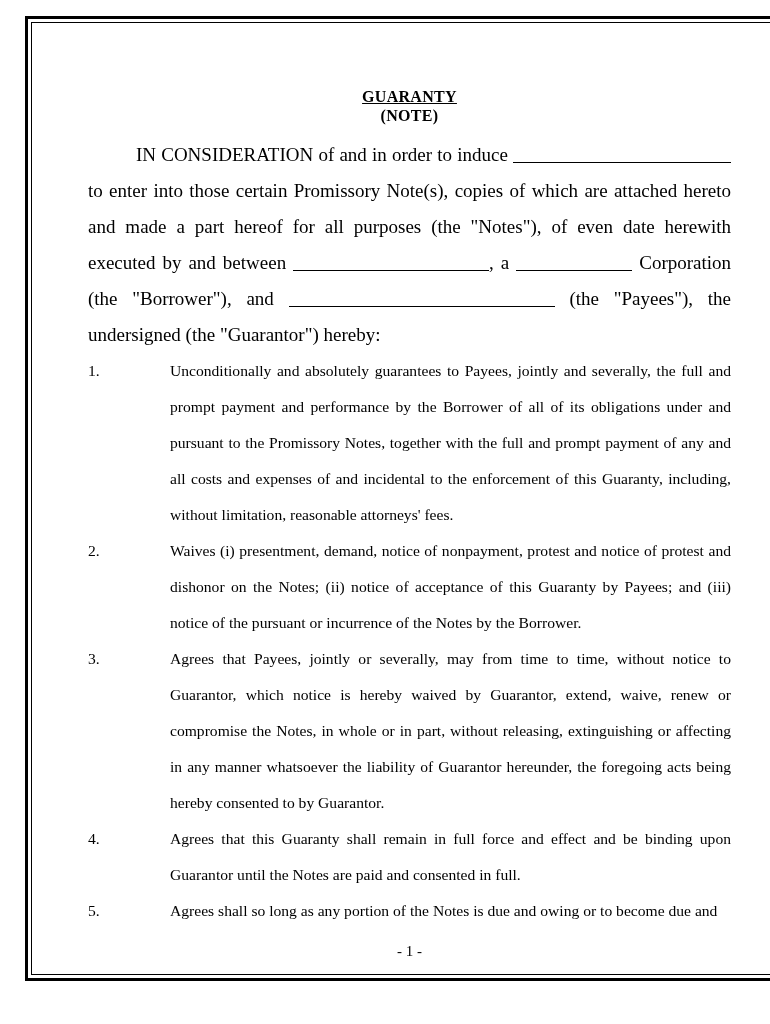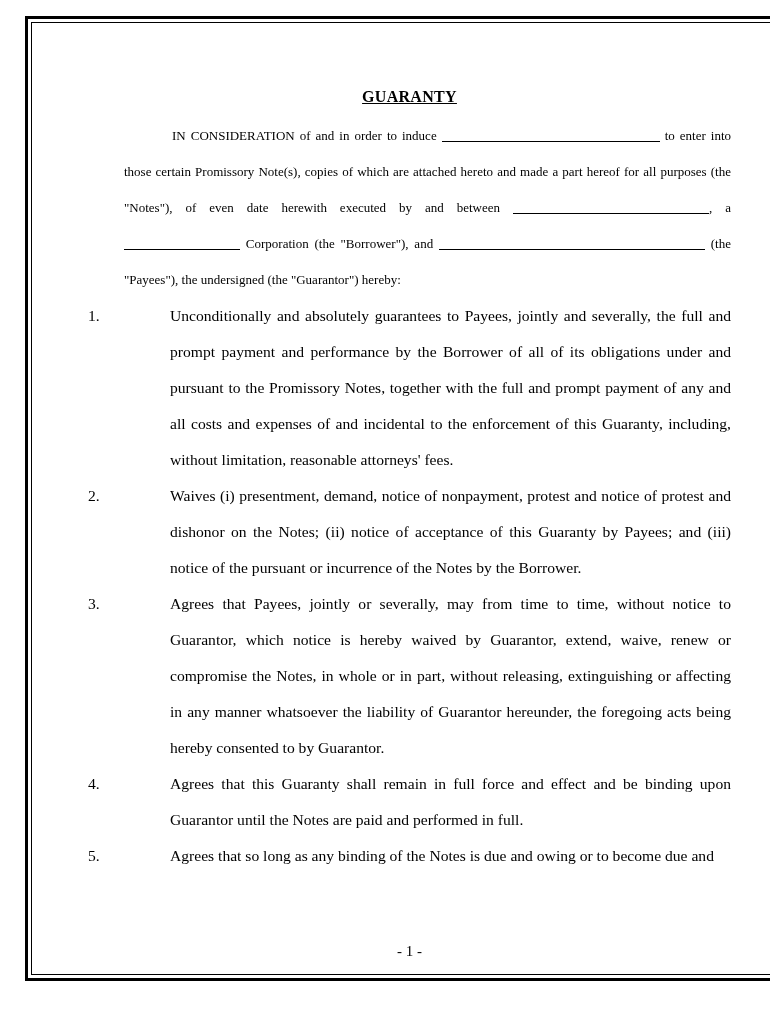--- a/index.html
+++ b/index.html
@@ -30,24 +30,23 @@
   .title-block {
     text-align:center;
     font-weight:bold;
     font-size:16px;
     line-height:19px;
     margin-bottom:12px;
     letter-spacing:0.3px;
   }
   .title-main { text-decoration:underline; }
   .body-text {
-    font-size:13px;
+    font-size:19px;
     line-height:36px;
     text-align:justify;
-    margin-left:36px;
   }
   .intro { text-indent:48px; }
   .blank {
     display:inline-block;
     height:1px;
     border-bottom:1px solid #000;
     position:relative;
     top:2px;
   }
   .blank-1 { width:218px; }
@@ -77,43 +76,44 @@
   }
 </style>
 </head>
 <body>
 
 <div class="frame-outer">
   <div class="frame-inner">
 
     <div class="title-block">
       <div class="title-main">GUARANTY</div>
+      <div>(NOTE)</div>
     </div>
 
     <p class="body-text intro"><span>IN CONSIDERATION of and in order to induce</span> <span class="blank blank-1"></span> <span>to enter into those certain Promissory Note(s), copies of which are attached hereto and made a part hereof for all purposes (the "Notes"), of even date herewith executed by and between</span> <span class="blank blank-2"></span><span>, a</span> <span class="blank blank-3"></span> <span>Corporation (the "Borrower"), and</span> <span class="blank blank-4"></span> <span>(the "Payees"), the undersigned (the "Guarantor") hereby:</span></p>
 
     <div>
       <div class="item">
         <span class="item-num">1.</span>
         <div class="item-body">Unconditionally and absolutely guarantees to Payees, jointly and severally, the full and prompt payment and performance by the Borrower of all of its obligations under and pursuant to the Promissory Notes, together with the full and prompt payment of any and all costs and expenses of and incidental to the enforcement of this Guaranty, including, without limitation, reasonable attorneys' fees.</div>
       </div>
       <div class="item">
         <span class="item-num">2.</span>
         <div class="item-body">Waives (i) presentment, demand, notice of nonpayment, protest and notice of protest and dishonor on the Notes; (ii) notice of acceptance of this Guaranty by Payees; and (iii) notice of the pursuant or incurrence of the Notes by the Borrower.</div>
       </div>
       <div class="item">
         <span class="item-num">3.</span>
         <div class="item-body">Agrees that Payees, jointly or severally, may from time to time, without notice to Guarantor, which notice is hereby waived by Guarantor, extend, waive, renew or compromise the Notes, in whole or in part, without releasing, extinguishing or affecting in any manner whatsoever the liability of Guarantor hereunder, the foregoing acts being hereby consented to by Guarantor.</div>
       </div>
       <div class="item">
         <span class="item-num">4.</span>
-        <div class="item-body">Agrees that this Guaranty shall remain in full force and effect and be binding upon Guarantor until the Notes are paid and performed in full.</div>
+        <div class="item-body">Agrees that this Guaranty shall remain in full force and effect and be binding upon Guarantor until the Notes are paid and consented in full.</div>
       </div>
       <div class="item">
         <span class="item-num">5.</span>
-        <div class="item-body">Agrees that so long as any binding of the Notes is due and owing or to become due and</div>
+        <div class="item-body">Agrees shall so long as any portion of the Notes is due and owing or to become due and</div>
       </div>
     </div>
 
     <div class="page-number">- 1 -</div>
 
   </div>
 </div>
 
 </body></html>

